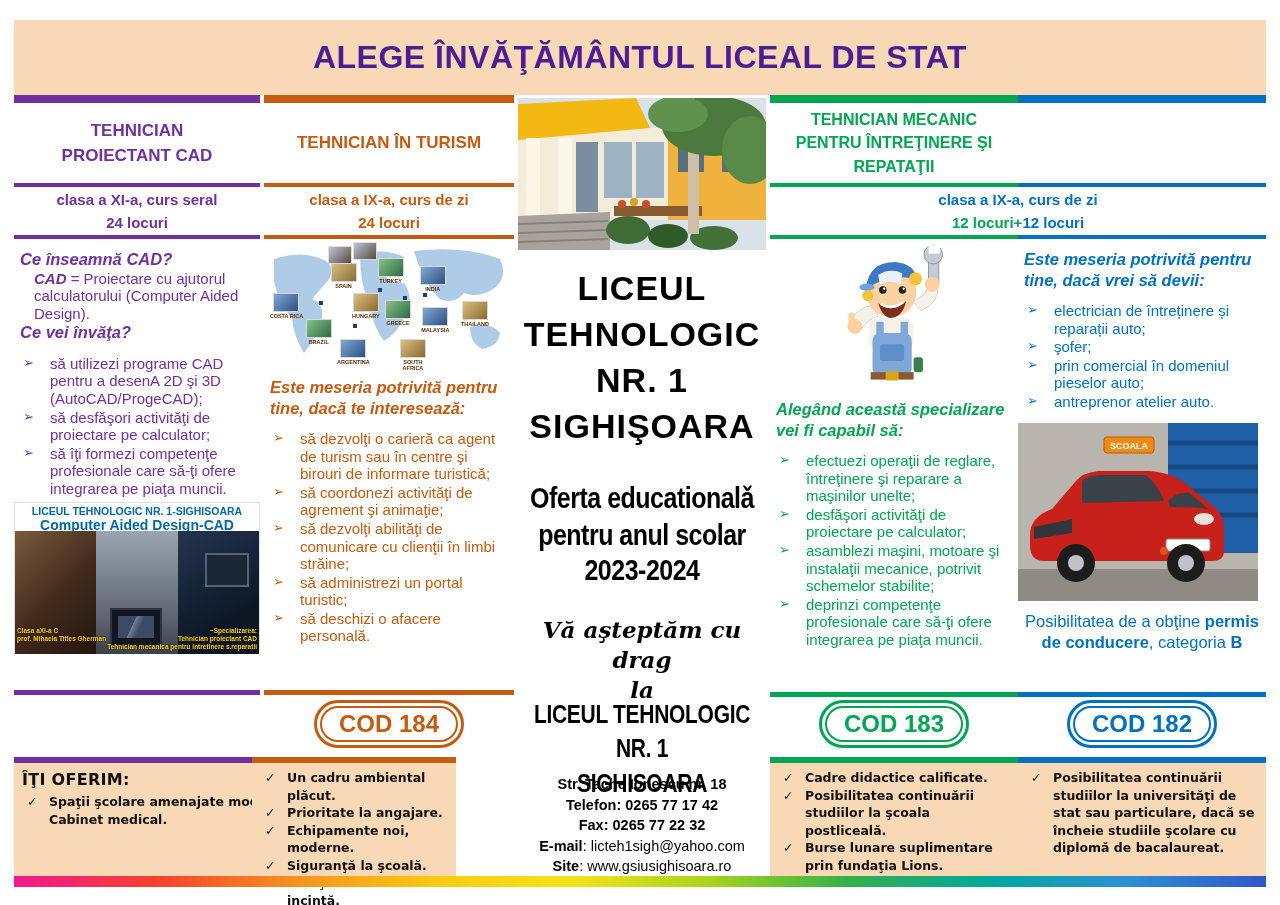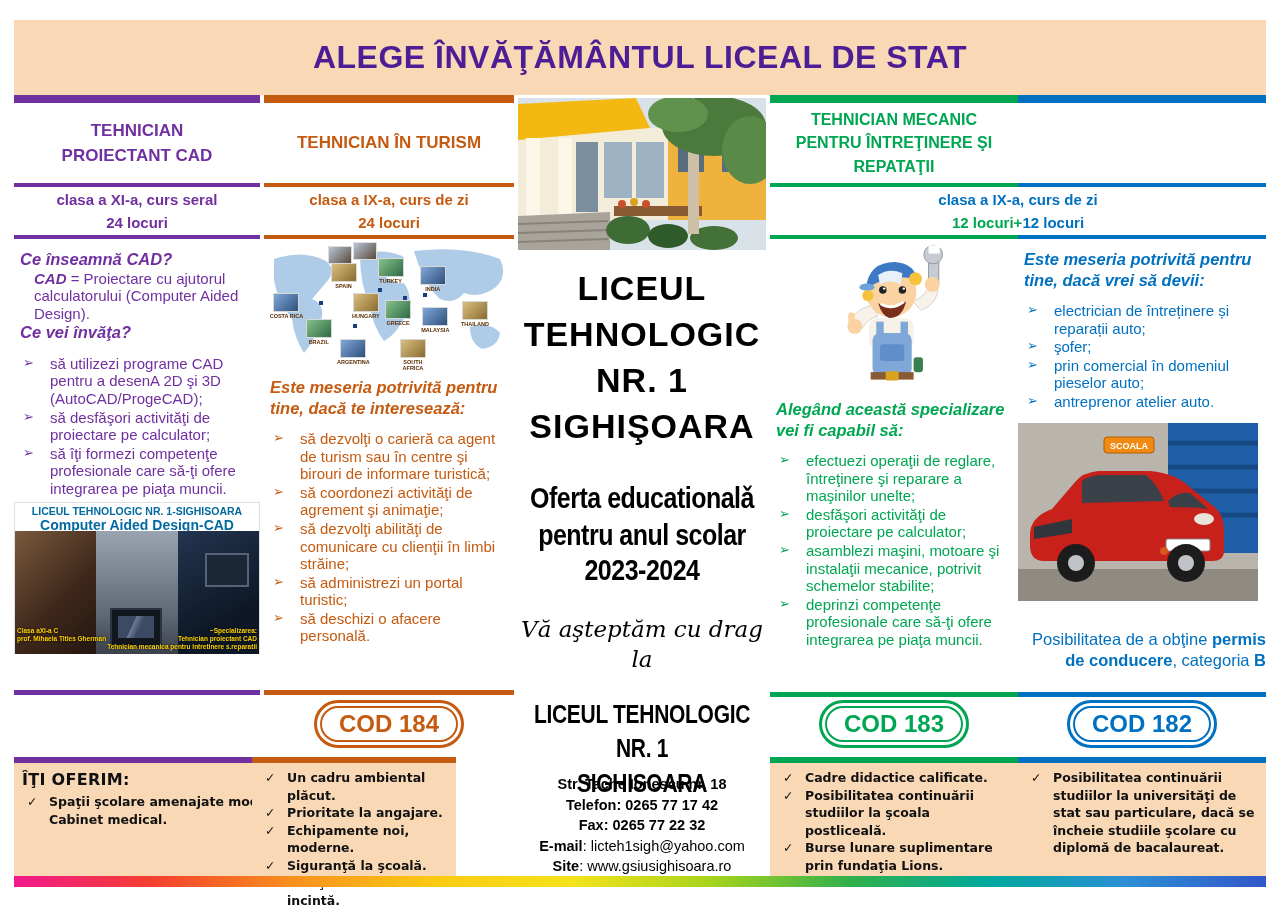--- a/index.html
+++ b/index.html
@@ -62,21 +62,21 @@
                #A8D41C,#32B04A,#00A99D,#2D8FD5,#3156C8); }
 
   
   .school-photo { width:248px; height:152px; margin-top:3px; display:block; }
   .big-title { margin-top:16px; text-align:center; font-weight:bold; font-size:34px;
                line-height:1.35; letter-spacing:1px; color:#000; }
   .offer-ed { margin-top:30px; text-align:center; font-weight:bold; font-size:25px;
               line-height:1.22; color:#000; transform:scaleY(1.18); transform-origin:top;
               letter-spacing:-0.5px; }
   .welcome { margin-top:44px; text-align:center; font-family:"DejaVu Serif", serif;
-             font-style:italic; font-weight:normal; font-size:23px; line-height:1.3; color:#000; }
+             font-style:italic; font-weight:bold; font-size:23px; line-height:1.3; color:#000; }
   .school-name { position:absolute; left:518px; width:248px; top:697px; text-align:center;
                  font-weight:bold; font-size:21px; line-height:1.3; color:#000;
                  transform:scaleY(1.25); transform-origin:top; letter-spacing:-0.3px; }
   .contact { position:absolute; left:518px; width:248px; top:774px; text-align:center;
              font-size:14.5px; line-height:1.42; color:#000; font-weight:bold; }
   .contact .reg { font-weight:normal; }
 
   
   .map { position:relative; width:248px; height:130px; margin-top:2px; background:#fff; overflow:hidden; }
   .map svg { position:absolute; inset:0; }
@@ -116,21 +116,21 @@
   .ph-3::after { content:""; position:absolute; right:10px; top:22px; width:40px; height:30px;
                    background:#1c2736; border:2px solid #54627a; }
   .collage .caps { position:absolute; bottom:2px; left:2px; right:2px; display:flex;
                    justify-content:space-between; color:#FFD400; font-size:6.5px;
                    font-weight:bold; line-height:1.25; text-shadow:0 0 2px #000; }
   .collage .caps .right { text-align:right; }
 
   
   .mascot-wrap { display:flex; justify-content:center; margin-top:4px; }
   .car-wrap { margin-top:12px; }
-  .license-note { margin-top:24px; text-align:right; font-size:16.5px; line-height:1.3; }
+  .license-note { margin-top:6px; text-align:center; font-size:16.5px; line-height:1.3; }
   .license-note b { font-weight:bold; }
 </style>
 </head>
 <body>
 
 <div class="page">
 
   <div class="banner">
     <h1>ALEGE ÎNVĂŢĂMÂNTUL LICEAL DE STAT</h1>
   </div>

